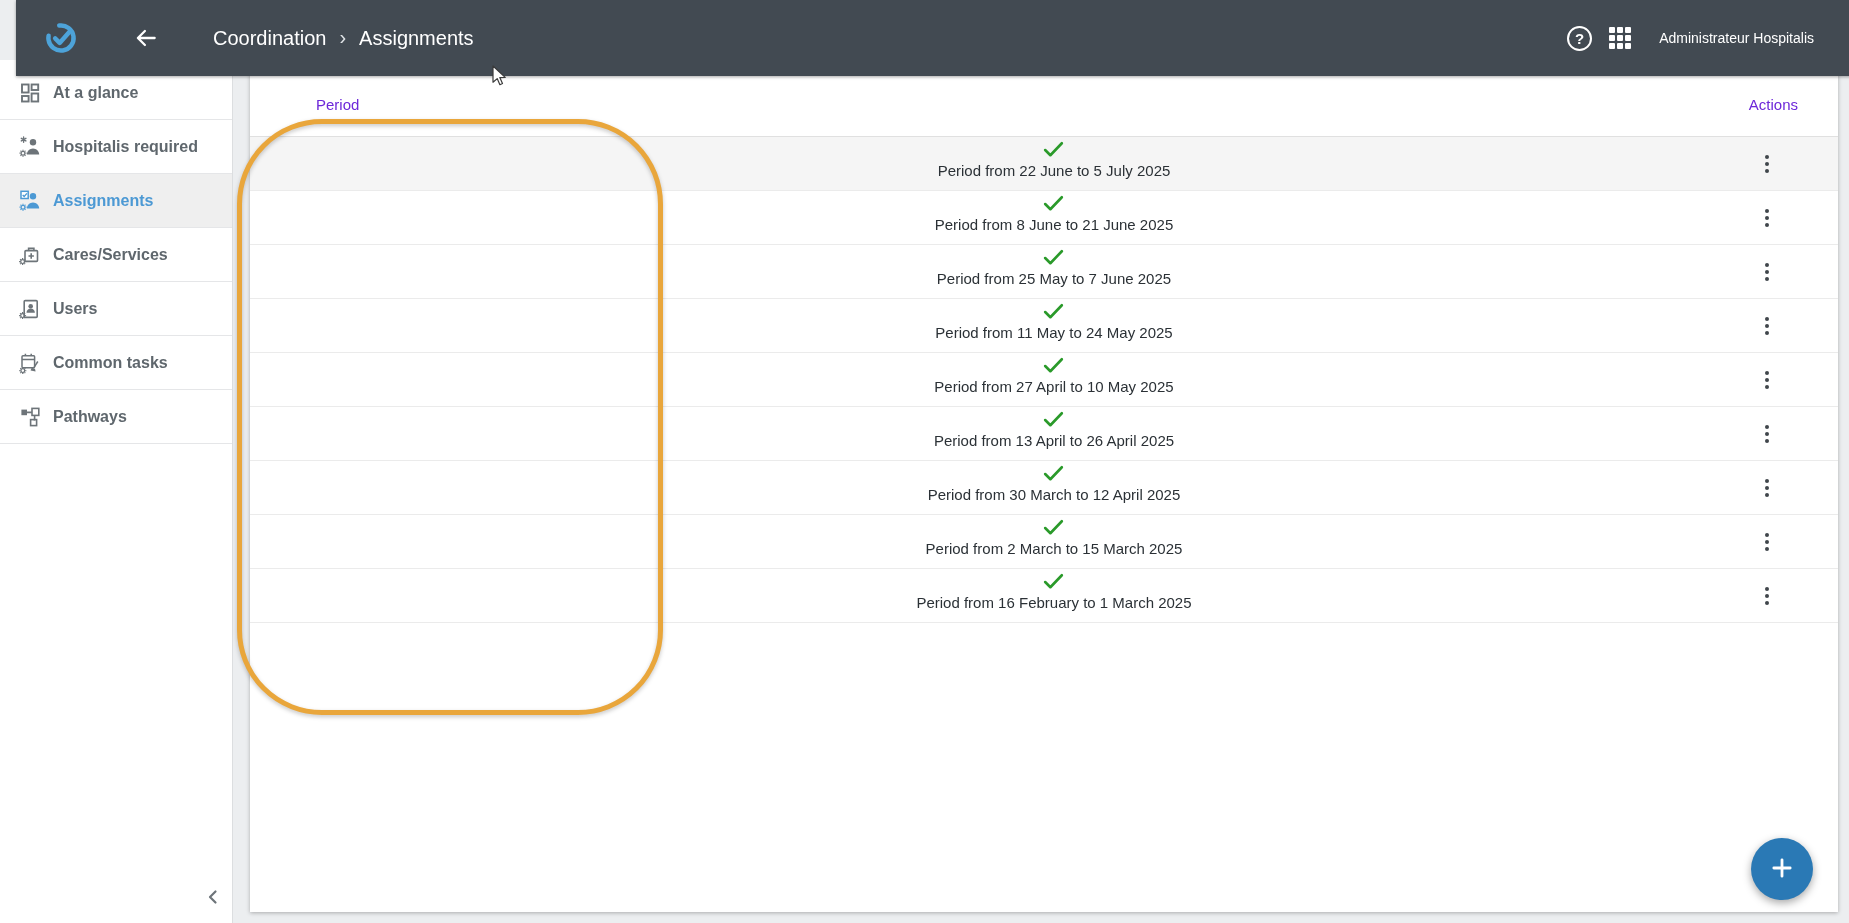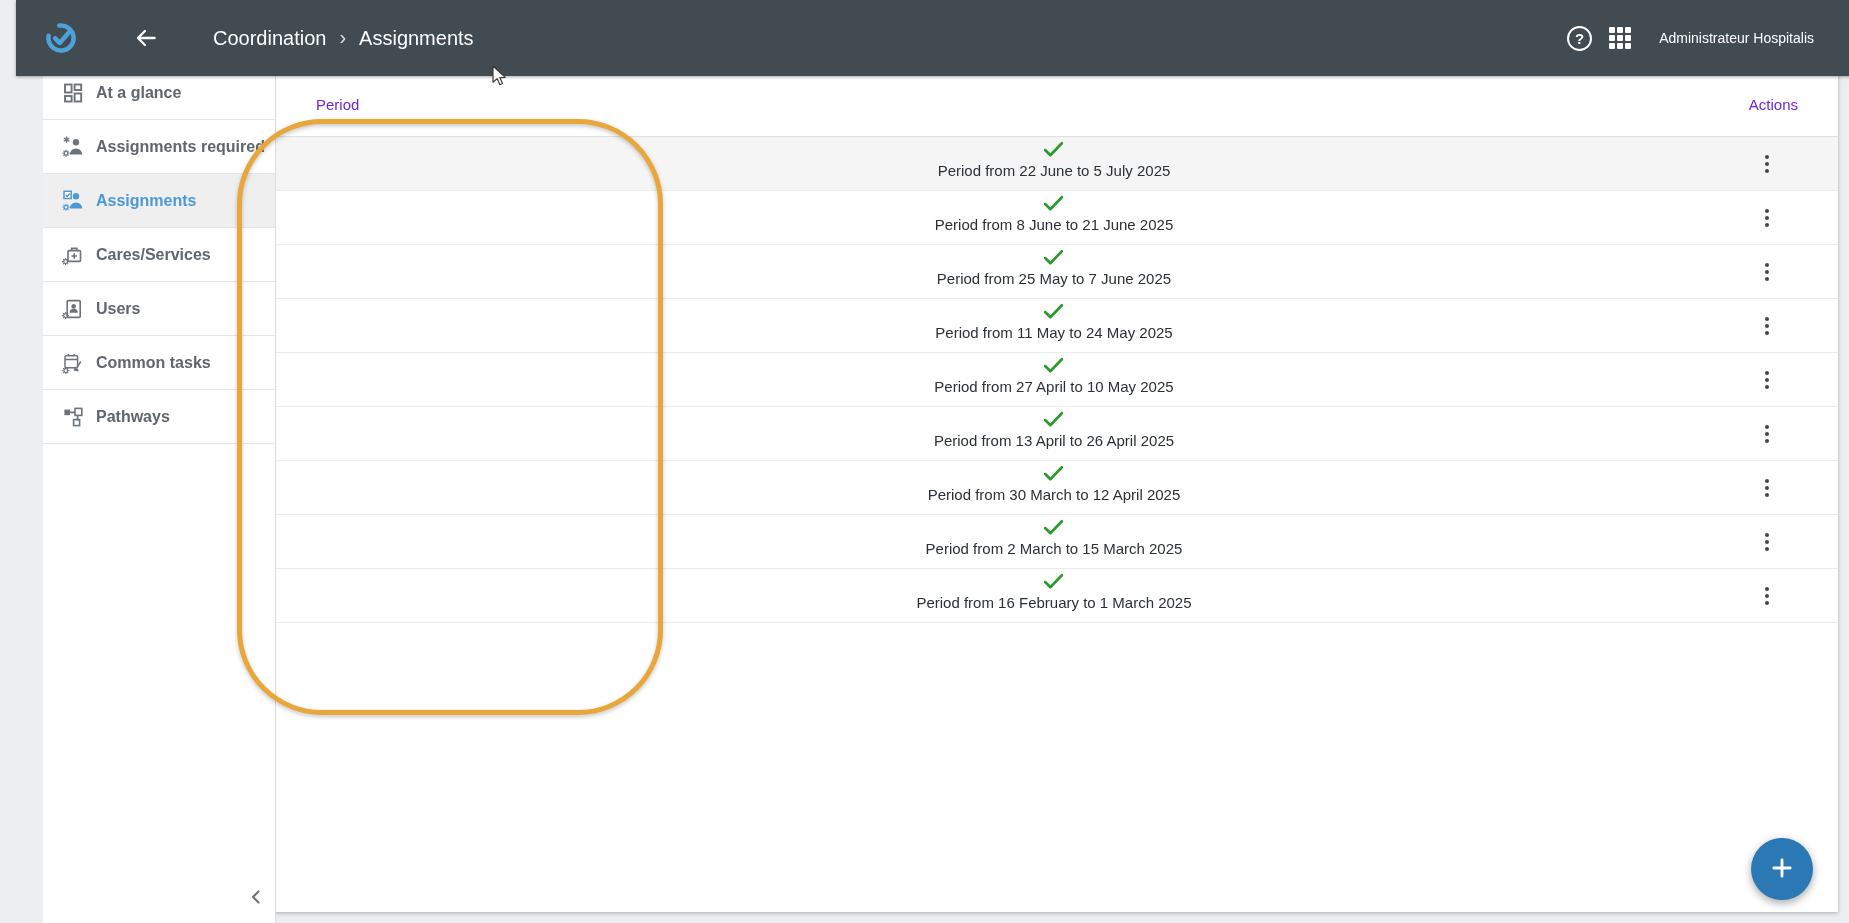--- a/index.html
+++ b/index.html
@@ -26,21 +26,21 @@
     display:flex;align-items:center;justify-content:center;
     font-size:15px;font-weight:bold;cursor:pointer;
   }
   .apps-icon{margin-left:17px;display:grid;grid-template-columns:repeat(3,6px);grid-template-rows:repeat(3,6px);gap:2px;cursor:pointer;}
   .apps-icon i{background:#fff;border-radius:1px;}
   .username{margin-left:28px;font-size:14px;cursor:pointer;}
 
   
   .sidebar{
     position:absolute;top:60px;left:0;width:233px;bottom:0;background:#fff;
-    border-right:1px solid #dcdee0;box-sizing:border-box;padding-top:6px;z-index:2;margin-left:43px;
+    border-right:1px solid #dcdee0;box-sizing:border-box;padding-top:6px;z-index:2;
   }
   .nav-item{
     height:53px;border-bottom:1px solid #e5e6e8;display:flex;align-items:center;
     padding-left:18px;gap:11px;color:#5f676d;font-size:16px;font-weight:bold;cursor:pointer;
   }
   .nav-item .icon{width:24px;height:24px;color:#6d7479;flex:0 0 auto;}
   .nav-item.active{color:#4c99d4;background:#efefef;}
   .nav-item.active .icon{color:#4c99d4;}
   .collapse-btn{position:absolute;left:201px;bottom:14px;width:24px;height:24px;color:#6d7479;cursor:pointer;}
 
@@ -128,21 +128,21 @@
       <div class="nav-item">
     <span class="icon"><svg viewBox="0 0 24 24" width="24" height="24">
             <circle cx="15" cy="7.3" r="3.2" fill="currentColor"></circle>
             <path d="M8.8 19.6c0-3.4 2.8-6.2 6.2-6.2s6.2 2.8 6.2 6.2z" fill="currentColor"></path>
             <path d="M5.6 2v5.2M3.3 3.3l4.6 2.6M7.9 3.3L3.3 5.9" fill="none" stroke="currentColor" stroke-width="1.4" stroke-linecap="round"></path>
             <g transform="translate(5 18.2)" fill="none" stroke="currentColor" stroke-width="1.25">
               <circle r="1.9"></circle>
               <path d="M0 -3.5V-2.5M0 2.5V3.5M-3.5 0H-2.5M2.5 0H3.5M-2.5 -2.5l.7.7M1.8 1.8l.7.7M2.5 -2.5l-.7.7M-1.8 1.8l-.7.7"></path>
             </g>
           </svg></span>
-    <span class="label">Assignments required</span>
+    <span class="label">Hospitalis required</span>
   </div>
       <div class="nav-item active">
     <span class="icon"><svg viewBox="0 0 24 24" width="24" height="24">
             <circle cx="15" cy="7.3" r="3.2" fill="currentColor"></circle>
             <path d="M8.8 19.6c0-3.4 2.8-6.2 6.2-6.2s6.2 2.8 6.2 6.2z" fill="currentColor"></path>
             <rect x="3" y="2.3" width="7.2" height="7.2" fill="#fff" stroke="currentColor" stroke-width="1.5"></rect>
             <path d="M4.7 5.9l1.5 1.5 2.7-3" fill="none" stroke="currentColor" stroke-width="1.4"></path>
             <g transform="translate(5 18.2)" fill="none" stroke="currentColor" stroke-width="1.25">
               <circle r="1.9"></circle>
               <path d="M0 -3.5V-2.5M0 2.5V3.5M-3.5 0H-2.5M2.5 0H3.5M-2.5 -2.5l.7.7M1.8 1.8l.7.7M2.5 -2.5l-.7.7M-1.8 1.8l-.7.7"></path>

